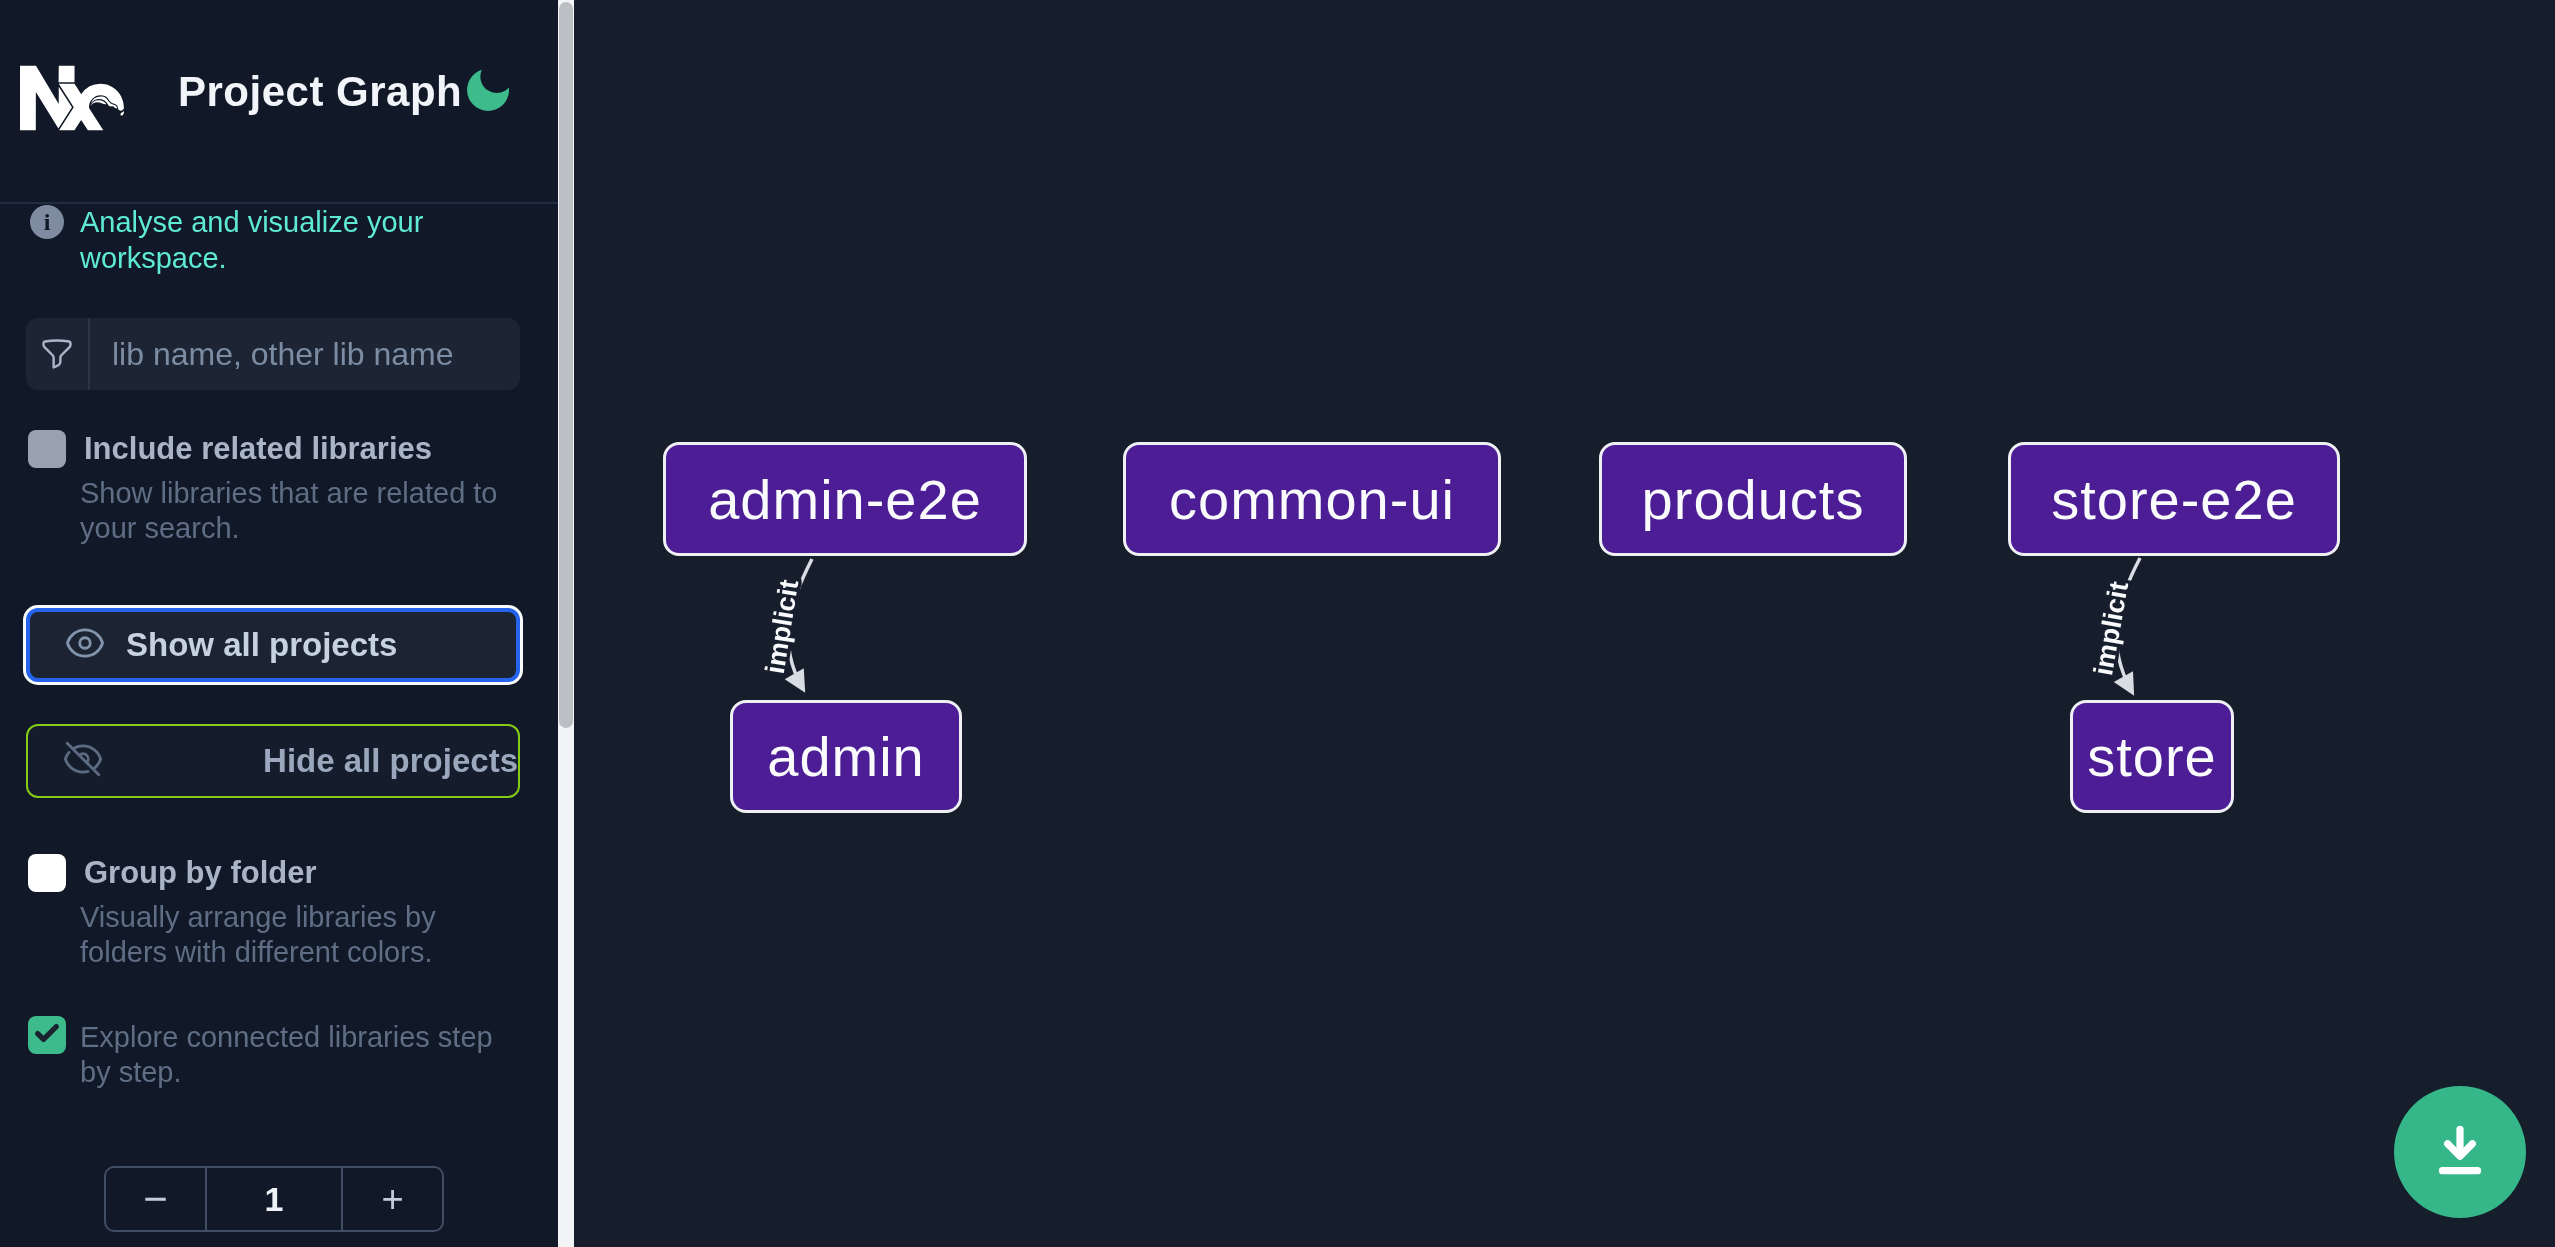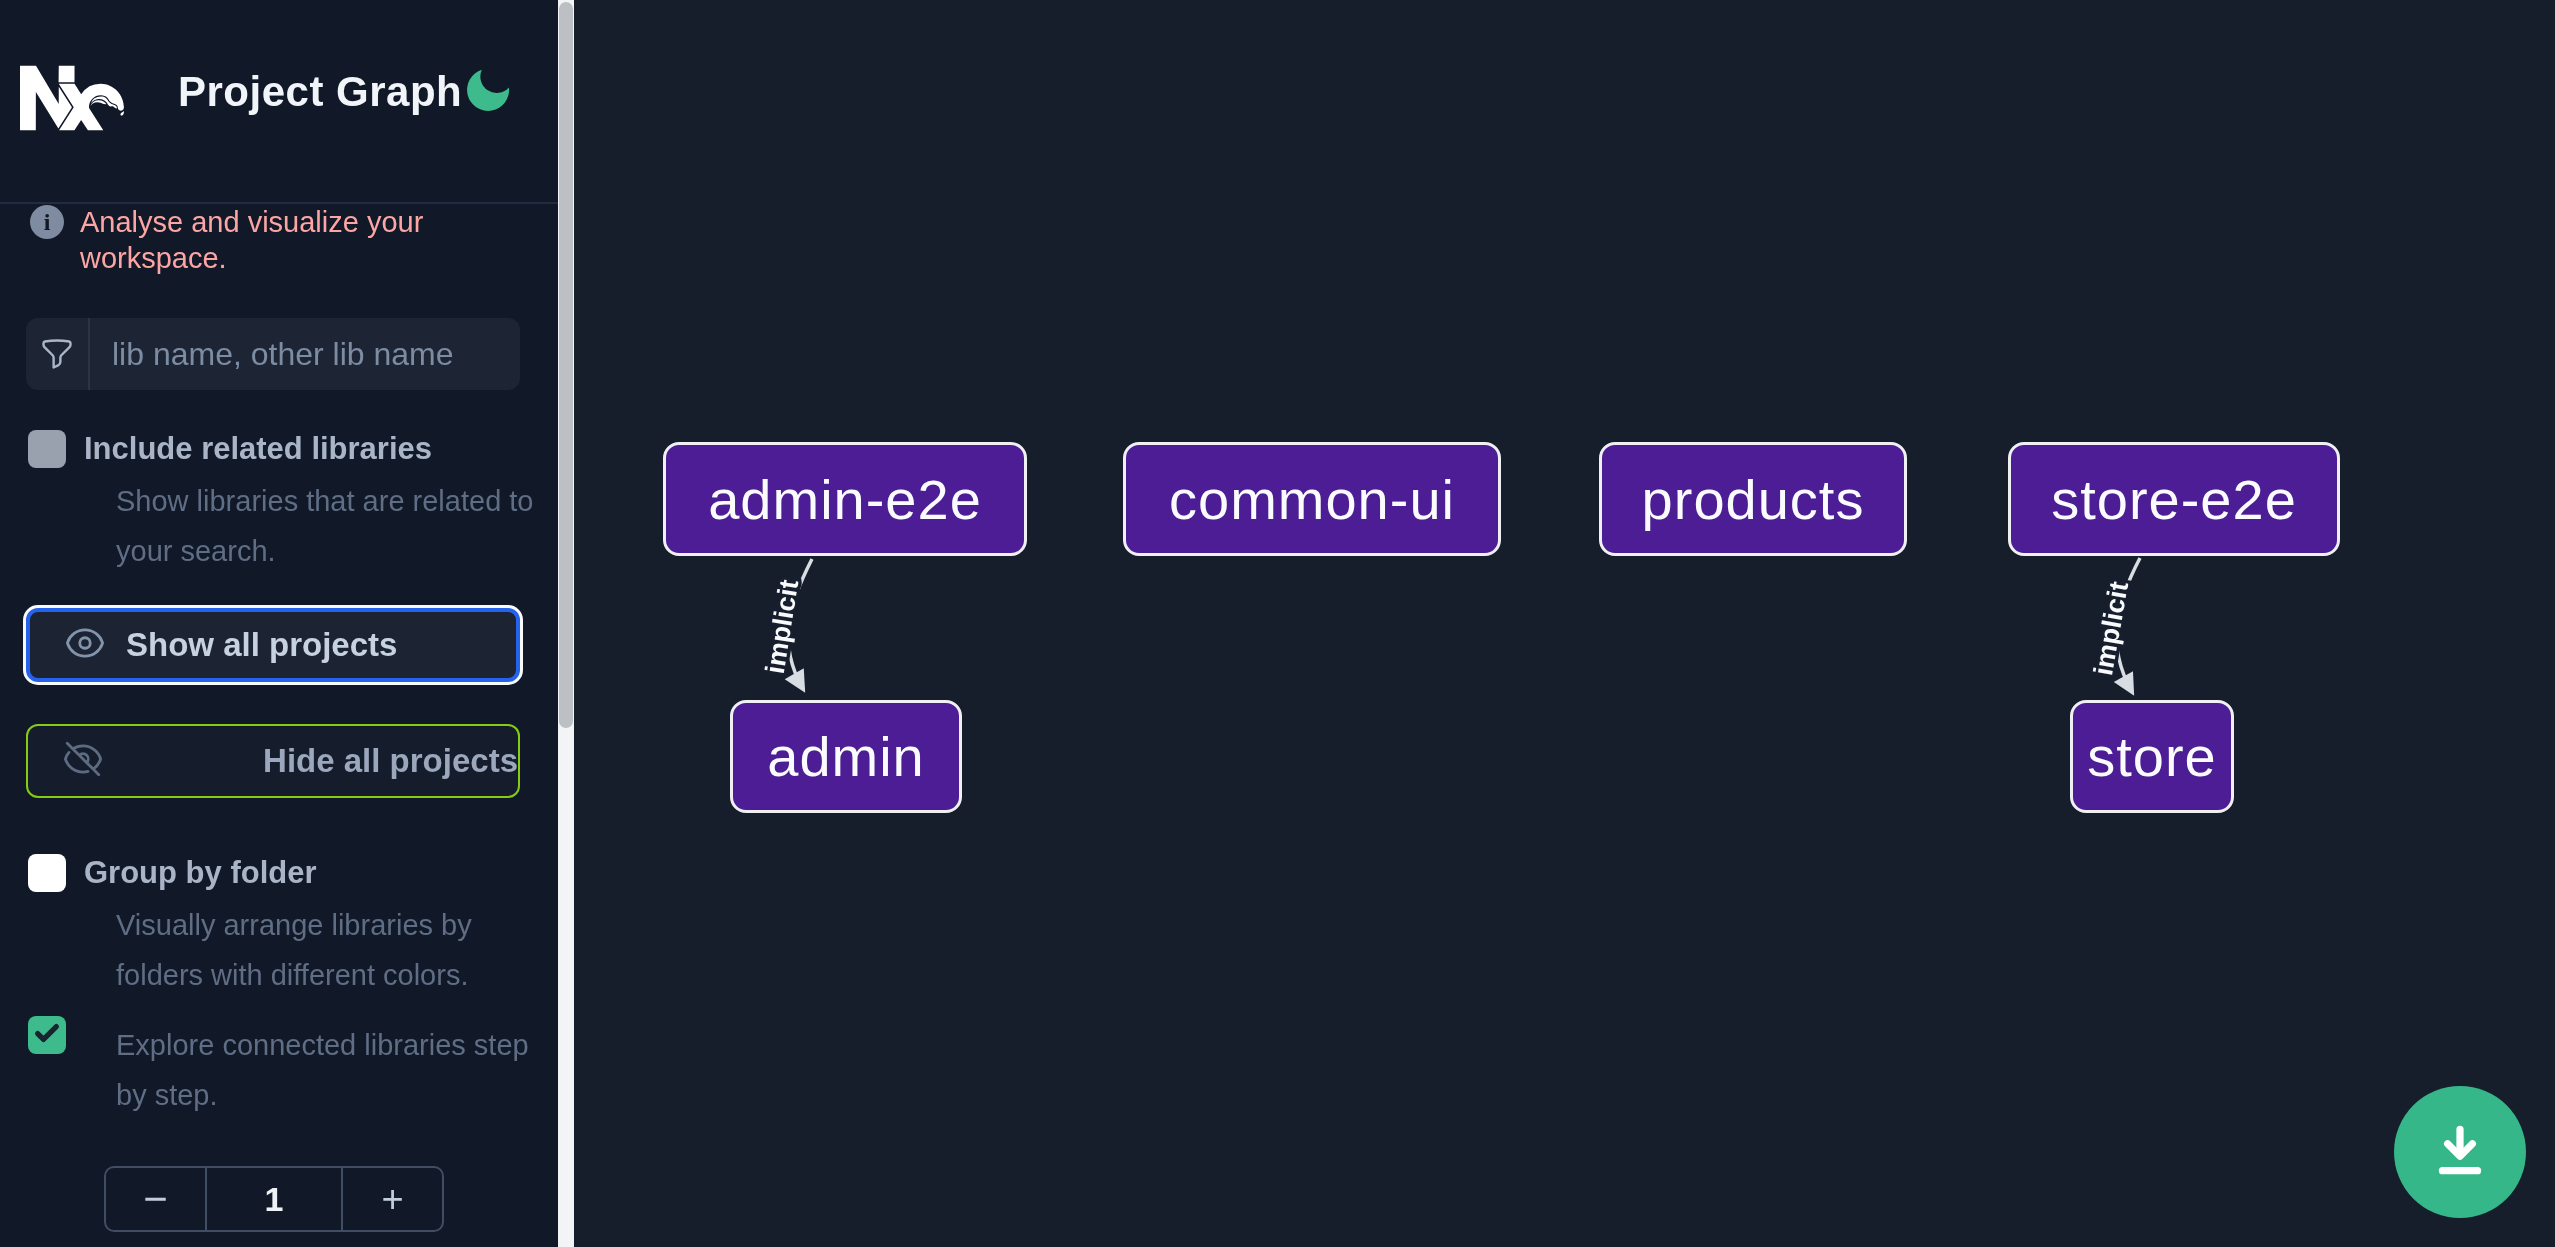--- a/index.html
+++ b/index.html
@@ -16,39 +16,39 @@
   .app-title { position:absolute; left:178px; top:68px; font-size:42px; font-weight:700; color:#f1f5f9; letter-spacing:.5px; }
   .moon-btn { position:absolute; left:460px; top:62px; width:56px; height:56px; cursor:pointer; }
   .moon-btn svg { width:100%; height:100%; }
 
   .sidebar-divider { position:absolute; left:0; top:202px; width:558px; height:2px; background:#202c42; }
 
   .info-row { position:absolute; left:30px; top:204px; display:flex; align-items:flex-start; gap:16px; }
   .info-icon { width:34px; height:34px; border-radius:50%; background:#7e8ba0; color:#111827;
                display:flex; align-items:center; justify-content:center; font-size:24px; font-weight:700;
                font-family:"Liberation Serif", serif; flex:0 0 auto; margin-top:1px; }
-  .info-text { font-size:29px; color:#fca5a5; line-height:36px; }
+  .info-text { font-size:29px; color:#5eead4; line-height:36px; }
 
   .filter-box { position:absolute; left:26px; top:318px; width:494px; height:72px; background:#1d2534;
                 border-radius:12px; display:flex; align-items:stretch; overflow:hidden; }
   .filter-icon-cell { width:64px; display:flex; align-items:center; justify-content:center;
                       border-right:2px solid #2b3547; color:#aab6c8; flex:0 0 auto; }
   .filter-icon-cell svg { width:36px; height:36px; }
   .filter-input { flex:1; background:transparent; border:none; outline:none; padding:0 22px;
                   font-size:32px; color:#dbe3ee; font-family:"Liberation Sans", sans-serif; }
   .filter-input::placeholder { color:#7c8ca3; opacity:1; }
 
   .toggle-block { position:absolute; left:0; width:558px; }
   .checkbox { position:absolute; left:28px; top:2px; width:38px; height:38px; border-radius:8px; }
   .checkbox.gray  { background:#98a1ad; }
   .checkbox.white { background:#ffffff; }
   .checkbox.green { background:#3dbb8d; display:flex; align-items:center; justify-content:center; }
   .checkbox.green svg { width:28px; height:28px; }
   .toggle-label { margin-left:84px; font-size:31px; font-weight:700; color:#a9b4c6; line-height:42px; }
-  .toggle-desc  { margin-left:116px; width:436px; font-size:29px; color:#5f6d85; line-height:50px; margin-top:6px; }
+  .toggle-desc  { margin-left:80px; width:436px; font-size:29px; color:#5f6d85; line-height:35px; margin-top:6px; }
 
   .side-btn { position:absolute; left:26px; width:494px; height:74px; border-radius:12px;
               display:flex; align-items:center; gap:20px; padding-left:34px; cursor:pointer; }
   .side-btn svg { width:42px; height:42px; flex:0 0 auto; }
   .btn-show { top:608px; background:#1c2433; border:4px solid #2663ec; box-shadow:0 0 0 3px #f8fafc; color:#8294ab; }
   .btn-hide { top:724px; background:#151d2c; border:2px solid #84cc16; color:#5d6b82;justify-content:space-between; }
   .side-btn .btn-label { font-size:33px; font-weight:700; color:#c7d2e0; }
   .btn-hide .btn-label { color:#9aa7bc; }
 
   .stepper { position:absolute; left:104px; top:1166px; width:340px; height:66px; border:2px solid #414d62;

